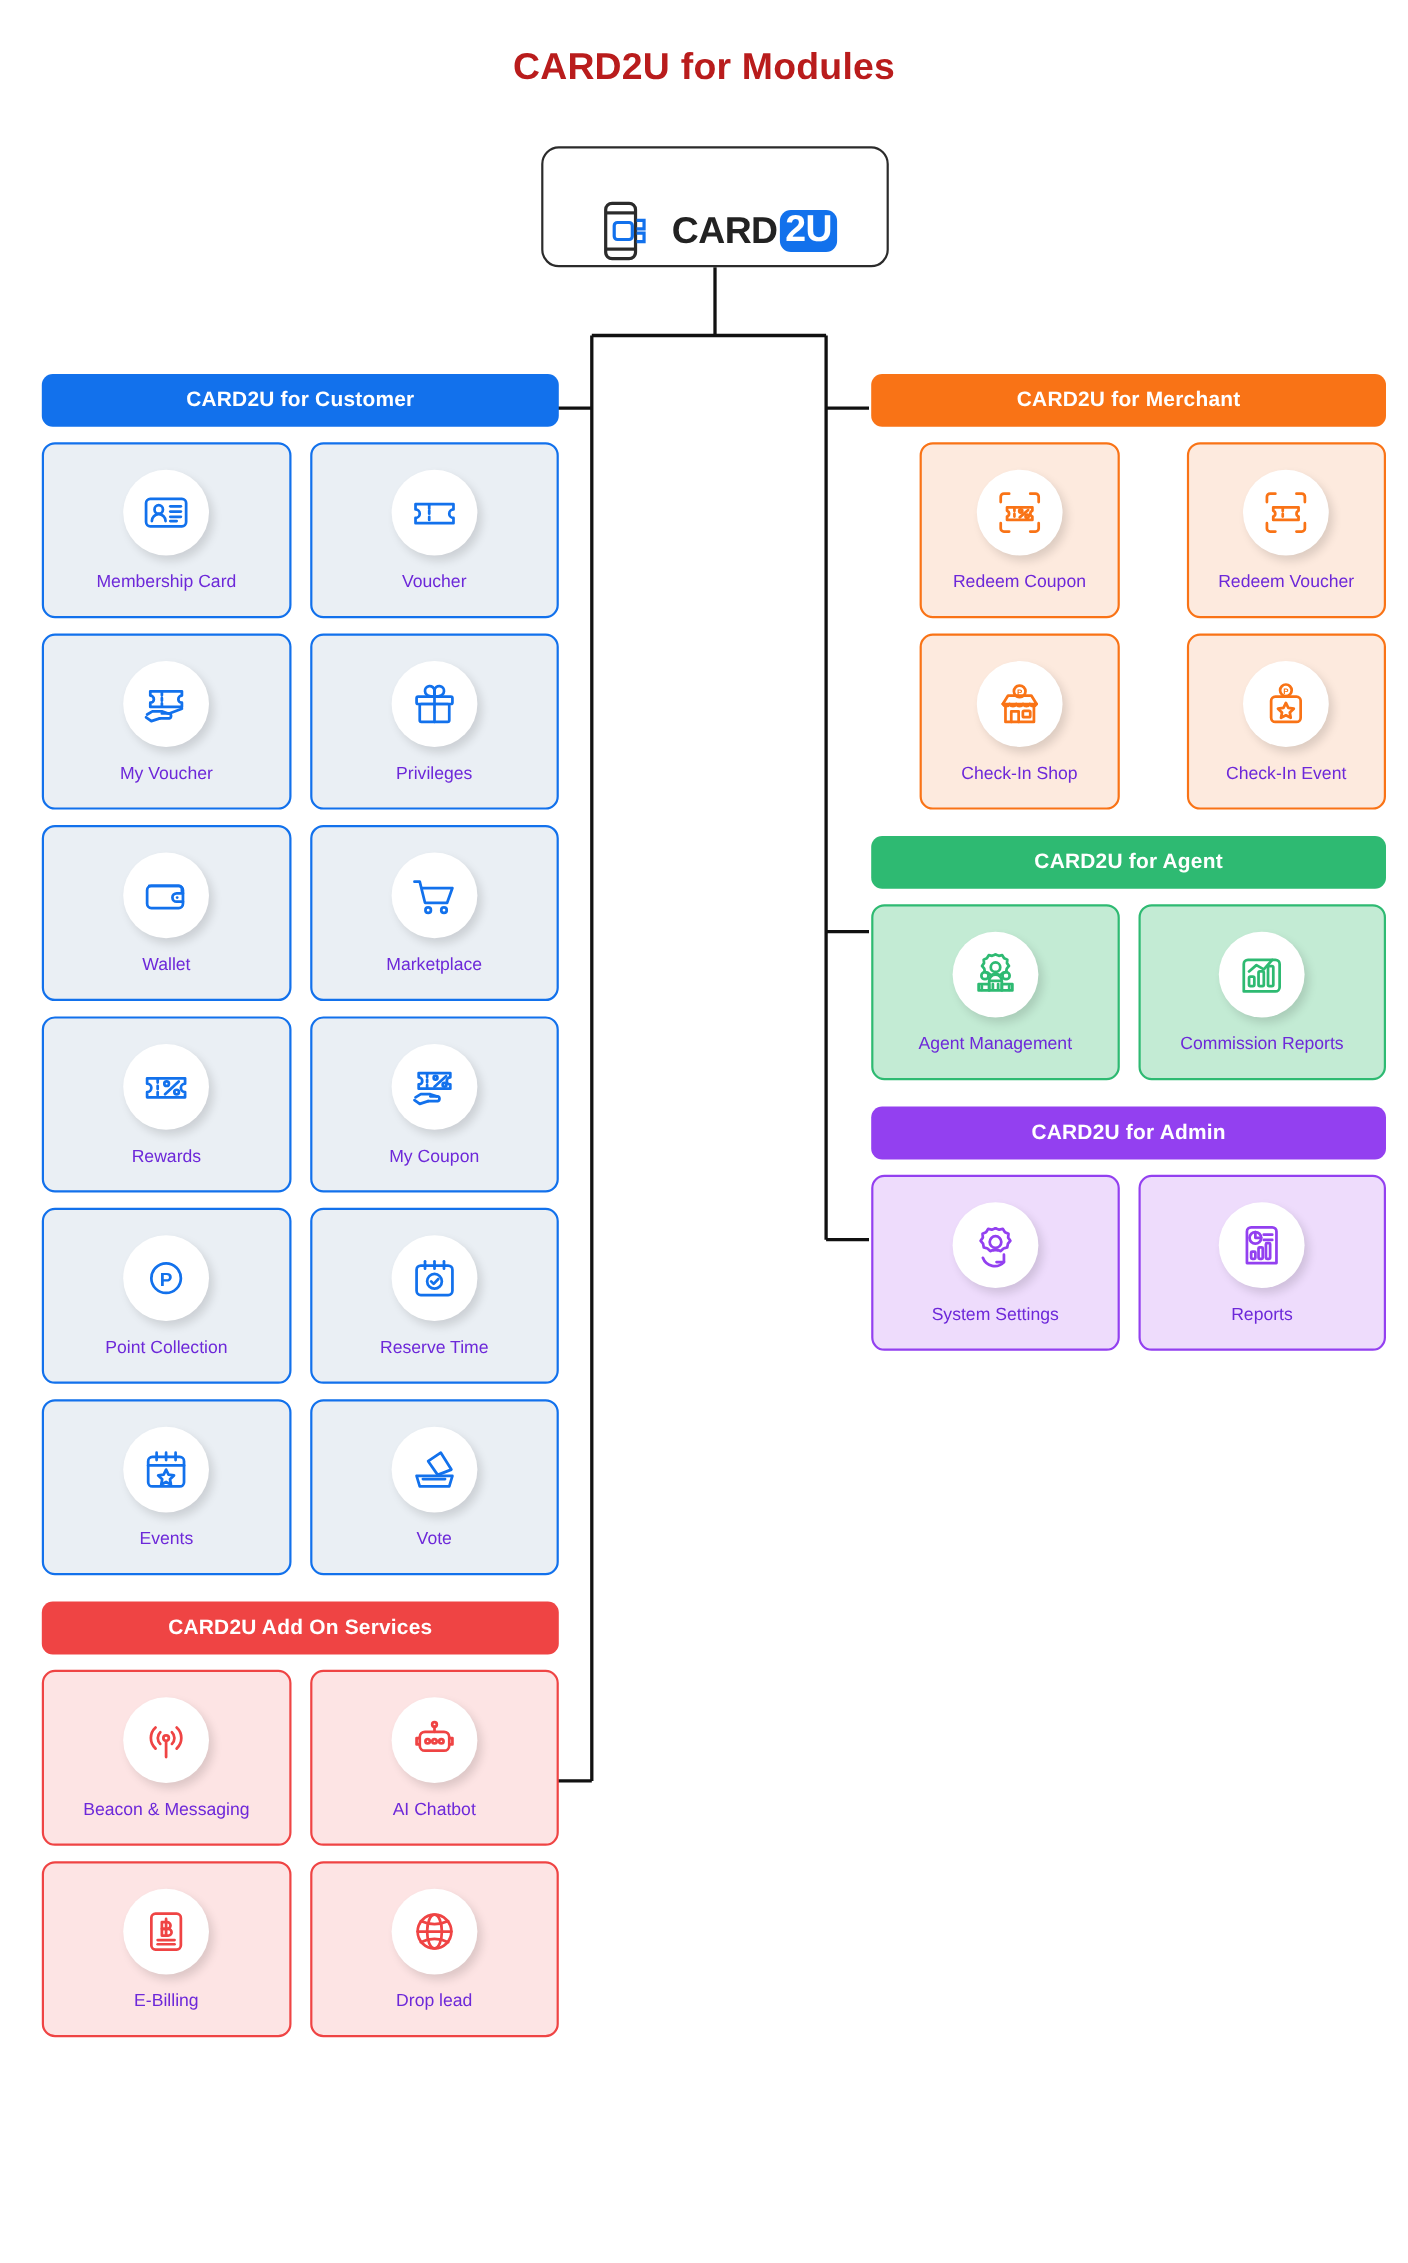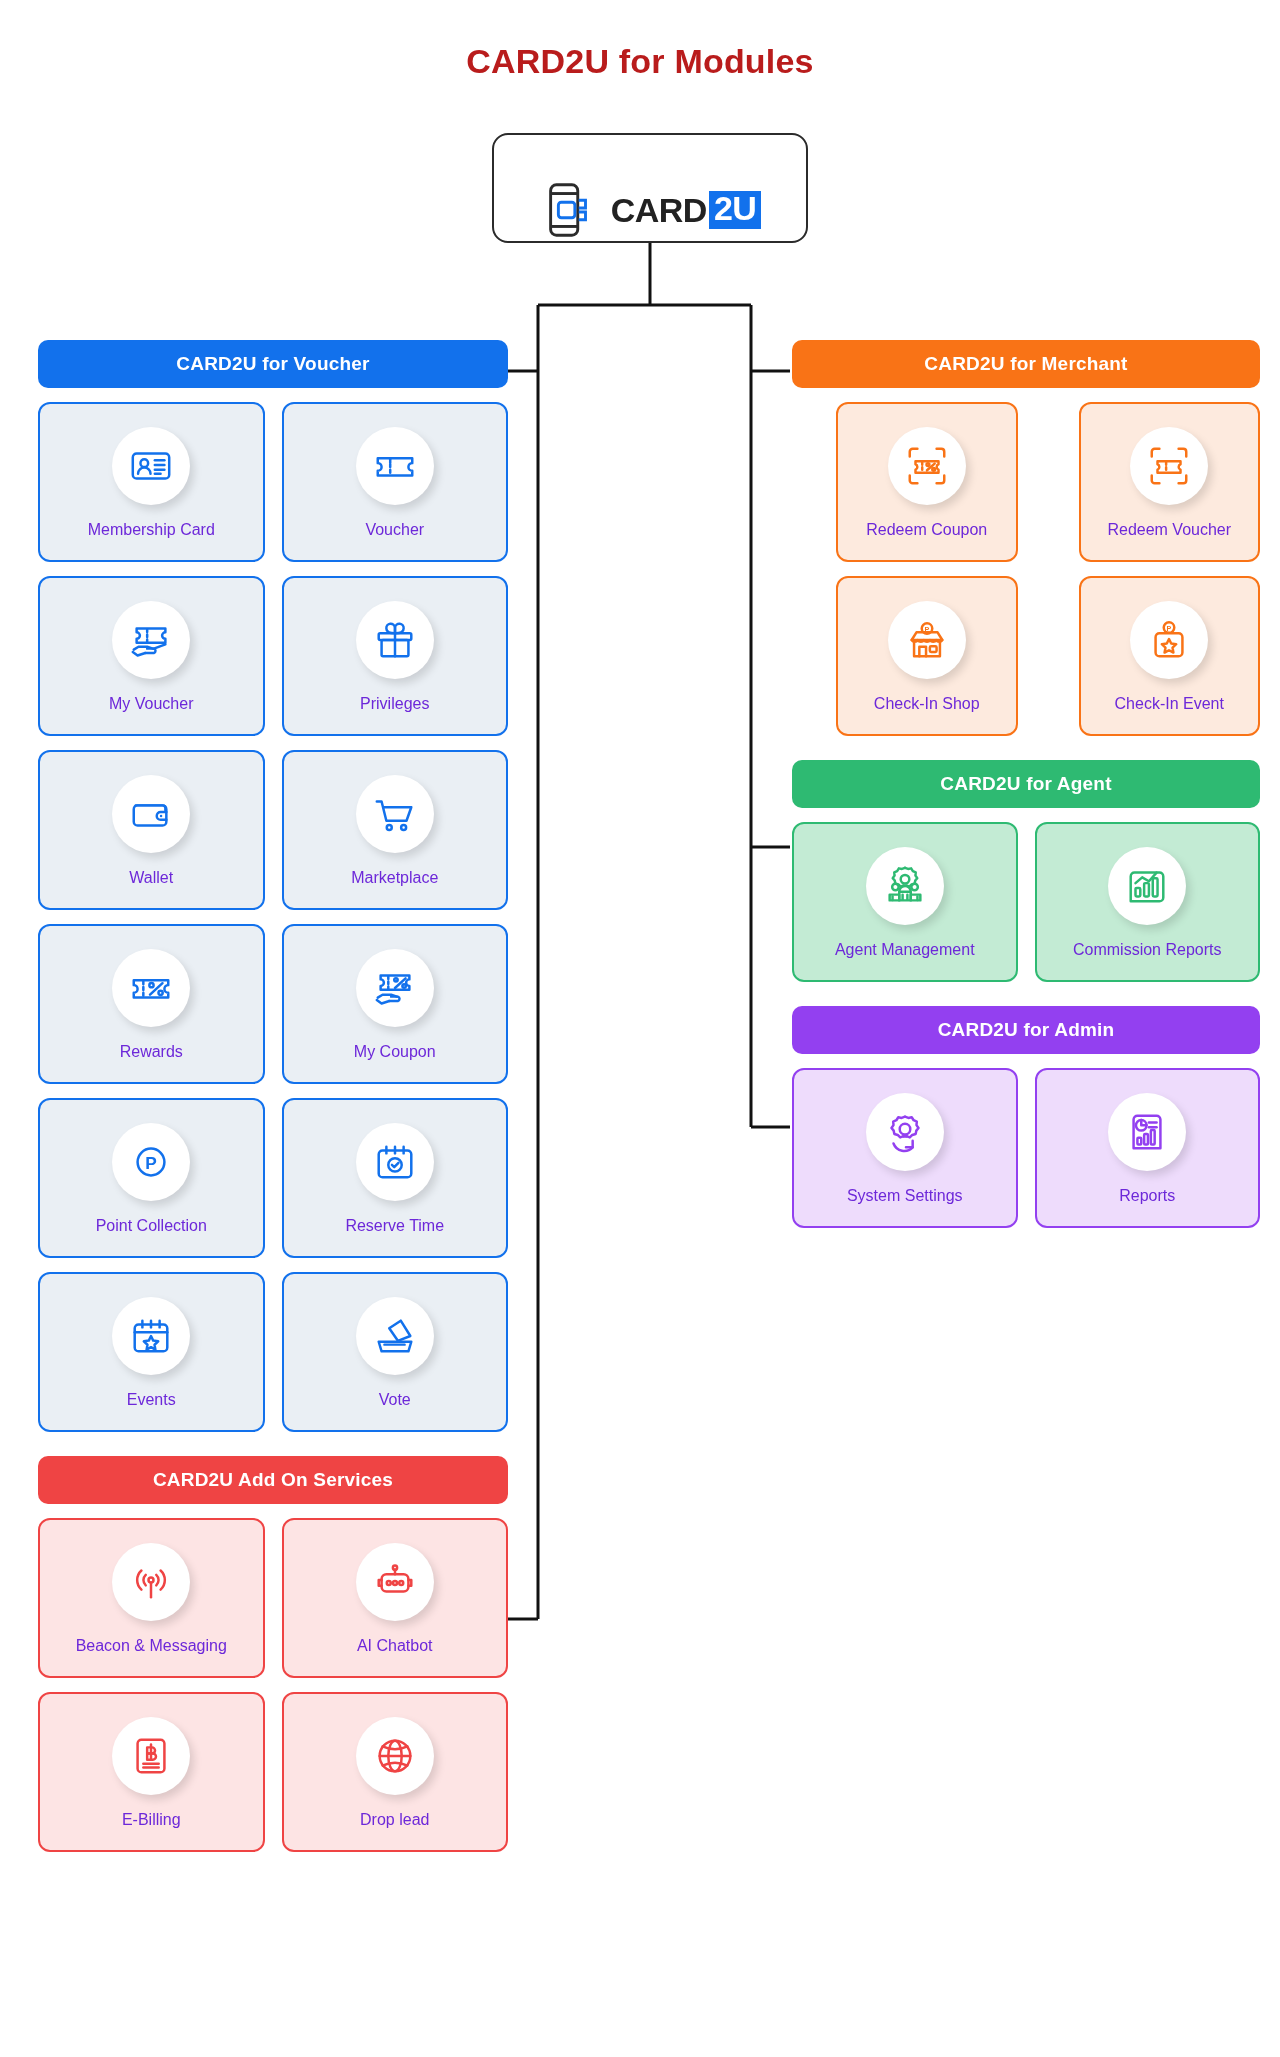--- a/index.html
+++ b/index.html
@@ -50,21 +50,21 @@
     font-size: 34px;
     font-weight: bold;
     color: #222222;
     letter-spacing: -0.5px;
     display: flex;
     align-items: center;
   }
   .logo-2u {
     background: #1271ec;
     color: #ffffff;
-    border-radius: 0;
+    border-radius: 10px;
     padding: 0 5px 2px 5px;
     margin-left: 2px;
     line-height: 1.05;
   }
 
   
   .connectors {
     position: absolute;
     top: 0; left: 0;
     width: 1280px;
@@ -193,21 +193,21 @@
       </span>
       <span class="logo-text">
         <span>CARD</span>
           <span class="logo-2u">2U</span>
       </span>
     </div>
   </div>
 
   <div class="col-left">
 
-    <div class="sec-header customer">CARD2U for Voucher</div>
+    <div class="sec-header customer">CARD2U for Customer</div>
 
     <div class="grid gap-after">
 
       <div class="card theme-blue">
         <div class="bubble">
           <svg viewBox="0 0 48 48" fill="none" stroke="#1271ec" stroke-width="2.6" stroke-linecap="round" stroke-linejoin="round">
             <rect x="5" y="11" width="38" height="26" rx="4"></rect>
             <circle cx="17" cy="21" r="4"></circle>
             <path d="M10.5,32 a6.5,6.5 0 0 1 13,0"></path>
             <line x1="28" y1="18" x2="38" y2="18"></line>

